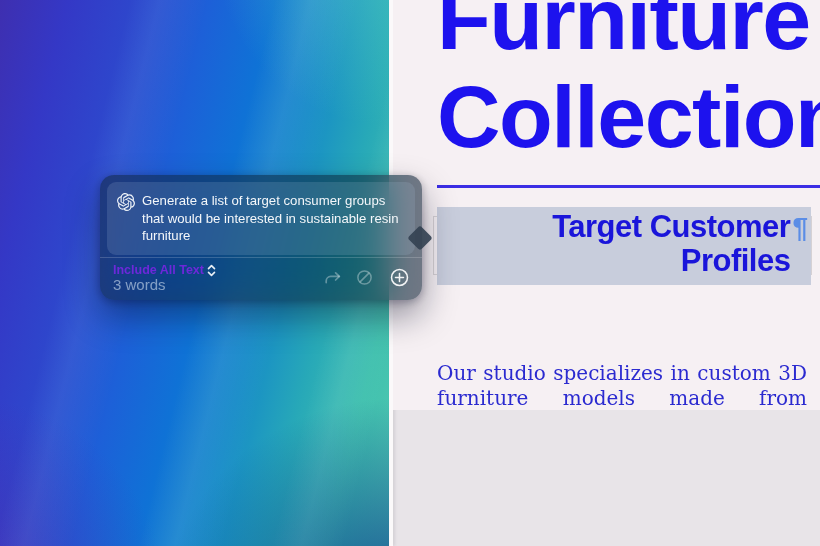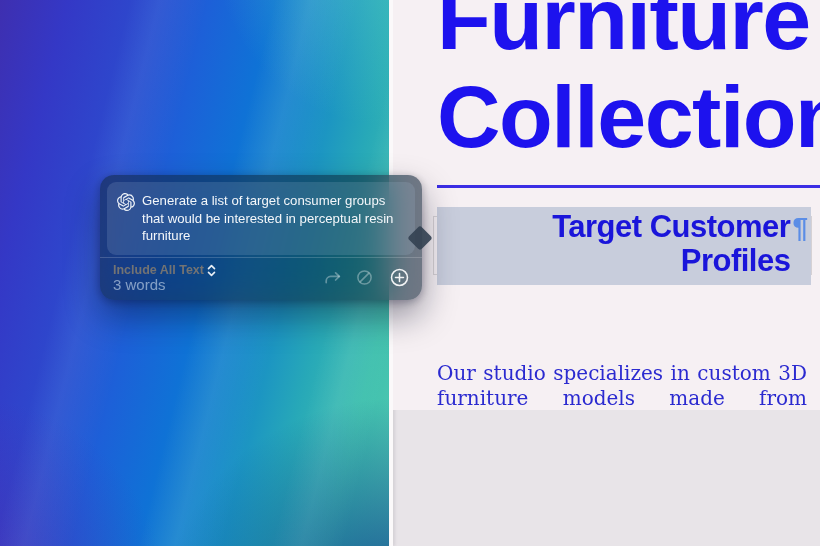--- a/index.html
+++ b/index.html
@@ -45,21 +45,21 @@
   .bubble-wrap{padding:7px 7px 0 7px;}
   .bubble{background:rgba(176,198,222,0.17);border-radius:9px;padding:10px 10px 10px 10px;
        display:flex;align-items:flex-start;gap:7px;}
   .ai-logo{flex:0 0 auto;width:18px;height:18px;margin-top:1px;}
   .ai-logo svg{display:block;width:18px;height:18px;fill:#eef3f8;}
   .prompt{width:266px;font-size:13.2px;line-height:17.5px;font-weight:500;color:#f4f7fa;}
   .pop-footer{margin-top:auto;border-top:1px solid rgba(255,255,255,.18);
        display:flex;align-items:center;justify-content:space-between;padding:5px 13px 8px 13px;}
   .scope{display:flex;flex-direction:column;}
   .scope-row{display:flex;align-items:center;gap:3px;cursor:pointer;}
-  .scope-label{font-size:12.5px;font-weight:700;color:#737373;line-height:14px;}
+  .scope-label{font-size:12.5px;font-weight:700;color:#6d28d9;line-height:14px;}
   .updown svg{display:block;}
   .wordcount{font-size:15px;color:rgba(226,238,250,.55);line-height:14px;margin-top:1px;}
   .actions{display:flex;align-items:center;}
   .icon-btn{background:none;border:0;padding:0;margin:0;display:flex;align-items:center;cursor:pointer;}
   .icon-btn svg{display:block;}
   .icon-btn.dim svg{stroke:rgba(255,255,255,.34);}
   .icon-btn.lit svg{stroke:rgba(255,255,255,.92);}
   .gap8{margin-left:9px;} .gap12{margin-left:14px;} .gap16{margin-left:17px;}
 </style>
 </head>
@@ -86,21 +86,21 @@
   <div class="popover">
     <div class="popover-arrow"></div>
 
     <div class="bubble-wrap">
       <div class="bubble">
         <span class="ai-logo">
           <svg viewBox="0 0 24 24" aria-hidden="true">
               <path d="M22.2819 9.8211a5.9847 5.9847 0 0 0-.5157-4.9108 6.0462 6.0462 0 0 0-6.5098-2.9A6.0651 6.0651 0 0 0 4.9807 4.1818a5.9847 5.9847 0 0 0-3.9977 2.9 6.0462 6.0462 0 0 0 .7427 7.0966 5.98 5.98 0 0 0 .511 4.9107 6.051 6.051 0 0 0 6.5146 2.9001A5.9847 5.9847 0 0 0 13.2599 24a6.0557 6.0557 0 0 0 5.7718-4.2058 5.9894 5.9894 0 0 0 3.9977-2.9001 6.0557 6.0557 0 0 0-.7475-7.073zm-9.022 12.6081a4.4755 4.4755 0 0 1-2.8764-1.0408l.1419-.0804 4.7783-2.7582a.7948.7948 0 0 0 .3927-.6813v-6.7369l2.02 1.1686a.071.071 0 0 1 .038.0615v5.5826a4.504 4.504 0 0 1-4.4945 4.4849zm-9.6607-4.1254a4.4708 4.4708 0 0 1-.5346-3.0137l.142.0852 4.783 2.7582a.7712.7712 0 0 0 .7806 0l5.8428-3.3685v2.3324a.0804.0804 0 0 1-.0332.0615L9.74 19.9502a4.4992 4.4992 0 0 1-6.1408-1.6464zM2.3408 7.8956a4.485 4.485 0 0 1 2.3655-1.9728V11.6a.7664.7664 0 0 0 .3879.6765l5.8144 3.3543-2.0201 1.1685a.0757.0757 0 0 1-.071 0l-4.8303-2.7865A4.504 4.504 0 0 1 2.3408 7.8956zm16.5963 3.8558L13.1038 8.364 15.1192 7.2a.0757.0757 0 0 1 .071 0l4.8303 2.7913a4.4944 4.4944 0 0 1-.6765 8.1042v-5.6772a.79.79 0 0 0-.407-.667zm2.0107-3.0231l-.142-.0852-4.7735-2.7818a.7759.7759 0 0 0-.7854 0L9.409 9.2297V6.8974a.0662.0662 0 0 1 .0284-.0615l4.8303-2.7866a4.4992 4.4992 0 0 1 6.6802 4.66zM8.3065 12.863l-2.02-1.1638a.0804.0804 0 0 1-.038-.0567V6.0742a4.4992 4.4992 0 0 1 7.3757-3.4537l-.142.0805L8.704 5.459a.7948.7948 0 0 0-.3927.6813zm1.0976-2.3654l2.602-1.4998 2.6069 1.4998v2.9994l-2.5974 1.4997-2.6067-1.4997z"></path>
             </svg>
         </span>
-        <div class="prompt">Generate a list of target consumer groups that would be interested in perceptual resin furniture</div>
+        <div class="prompt">Generate a list of target consumer groups that would be interested in sustainable resin furniture</div>
       </div>
     </div>
 
     <div class="pop-footer">
       <div class="scope">
         <div class="scope-row">
           <span class="scope-label">Include All Text</span>
           <span class="updown">
             <svg width="9" height="13" viewBox="0 0 9 13" fill="none" stroke="#e9eff5" stroke-width="1.6" stroke-linecap="round" stroke-linejoin="round">
                 <path d="M1.5 4.6 4.5 1.6 7.5 4.6"></path>

